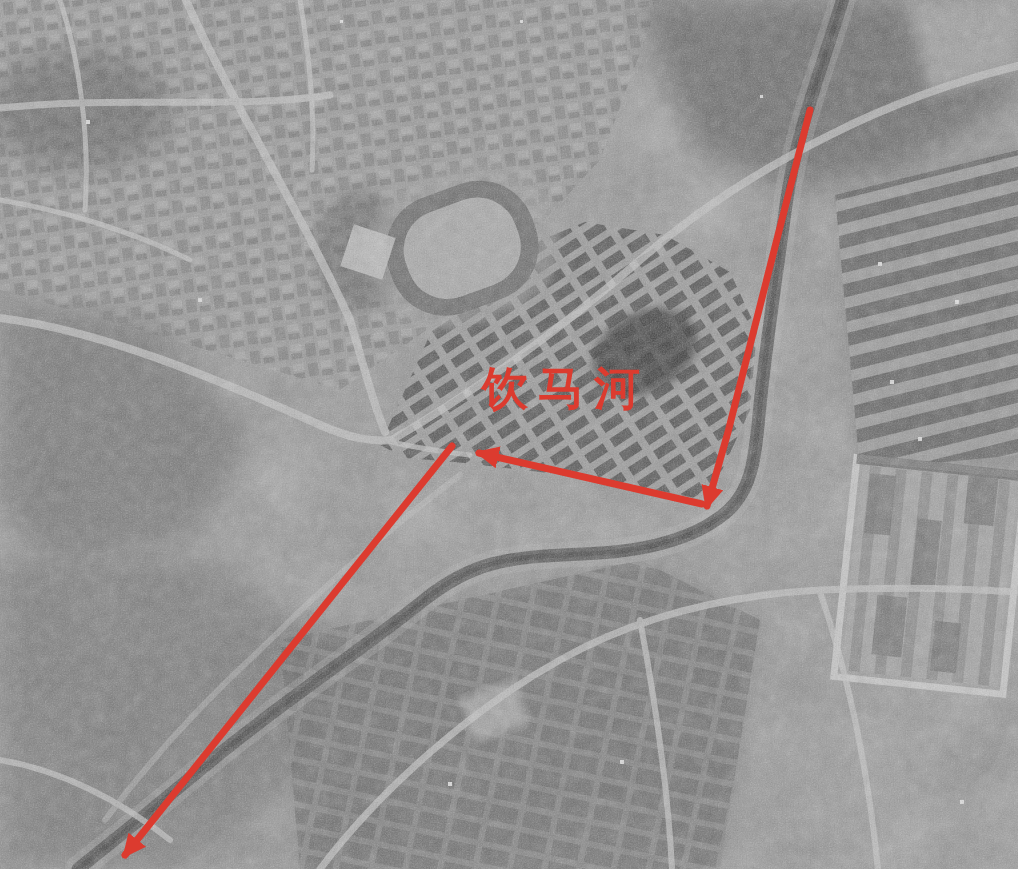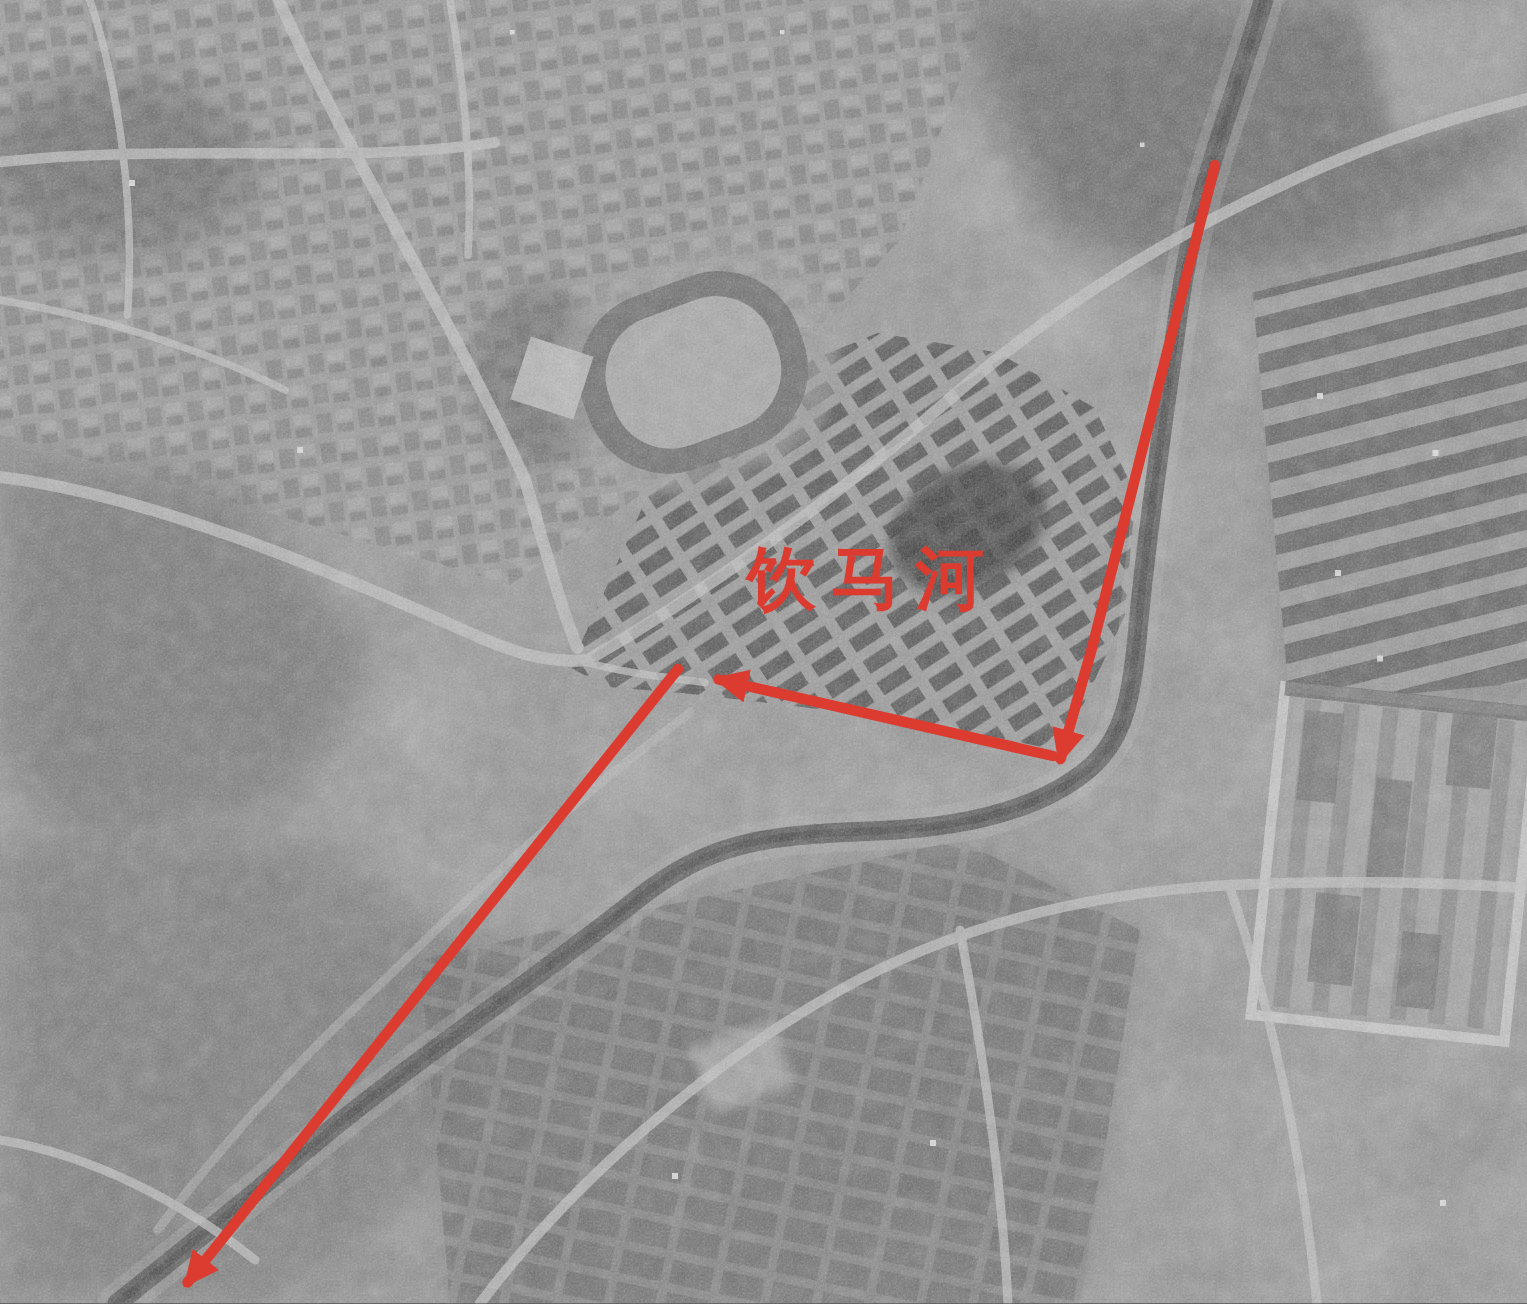--- a/index.html
+++ b/index.html
@@ -4,23 +4,22 @@
 <style>
   html,body{margin:0;padding:0;background:#222;}
   .stage{
     position:relative;width:1018px;height:869px;overflow:hidden;
     background:#8e8e8e;font-family:"DejaVu Sans","Liberation Sans",sans-serif;
   }
   .stage svg{position:absolute;left:0;top:0;}
   .river-label{
     position:absolute;transform:translate(-50%,-50%);
     font-weight:700;white-space:nowrap;line-height:1;
-    font-family:Liberation Mono, monospace;
+    font-family:Liberation Serif, serif;
     user-select:none;
-    margin-left:16px;
   }
 </style>
 </head>
 <body>
 
 <div class="stage">
 
   <svg width="1018" height="869" viewBox="0 0 1018 869" aria-hidden="true">
     <defs>
       <filter id="soft8">

